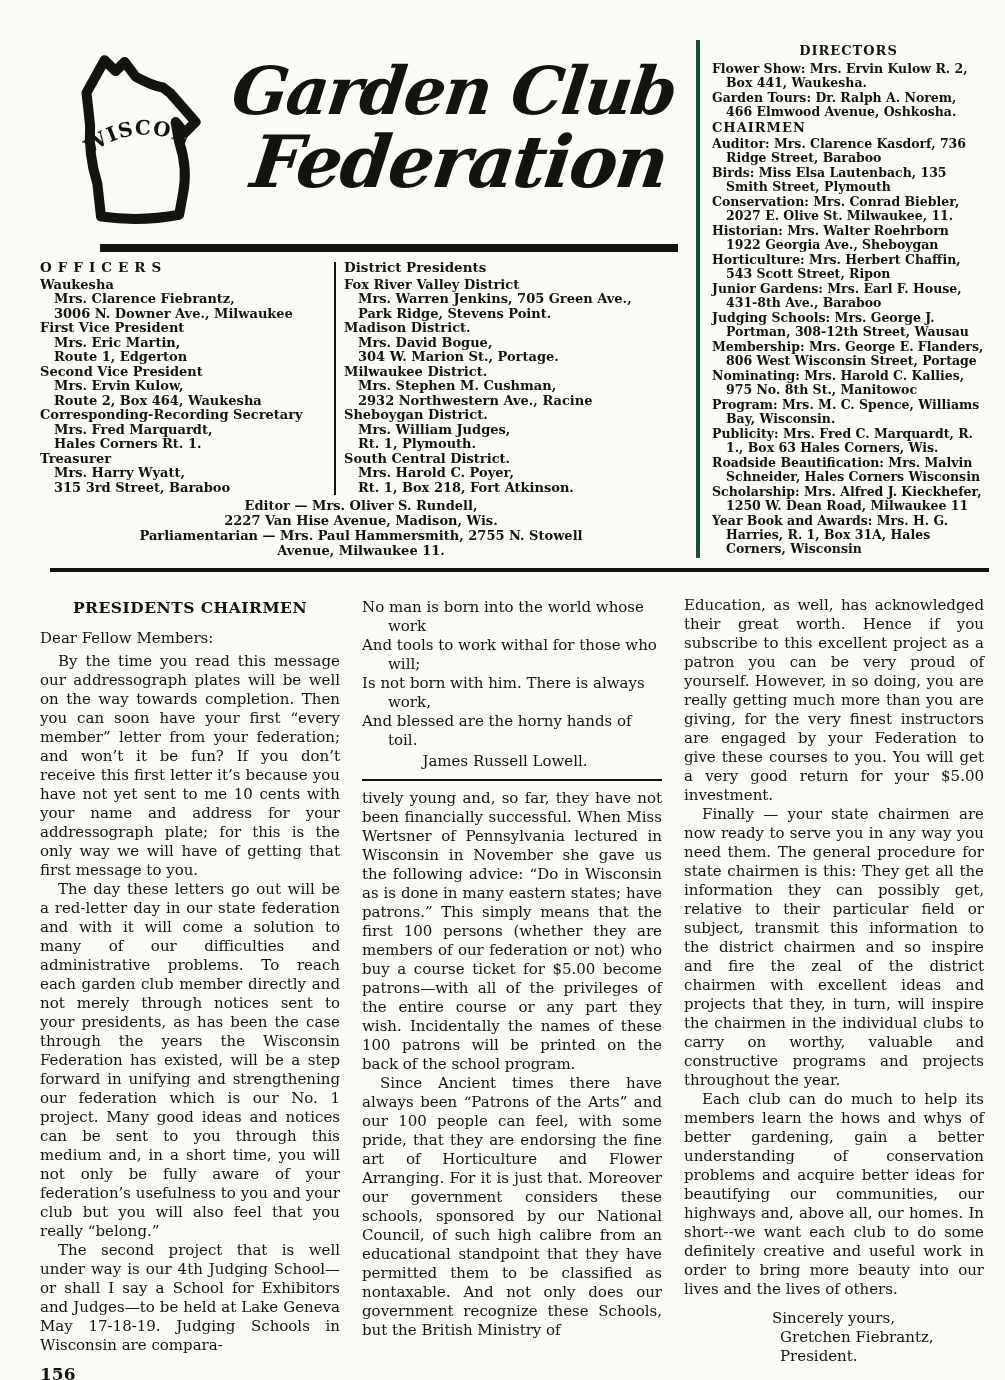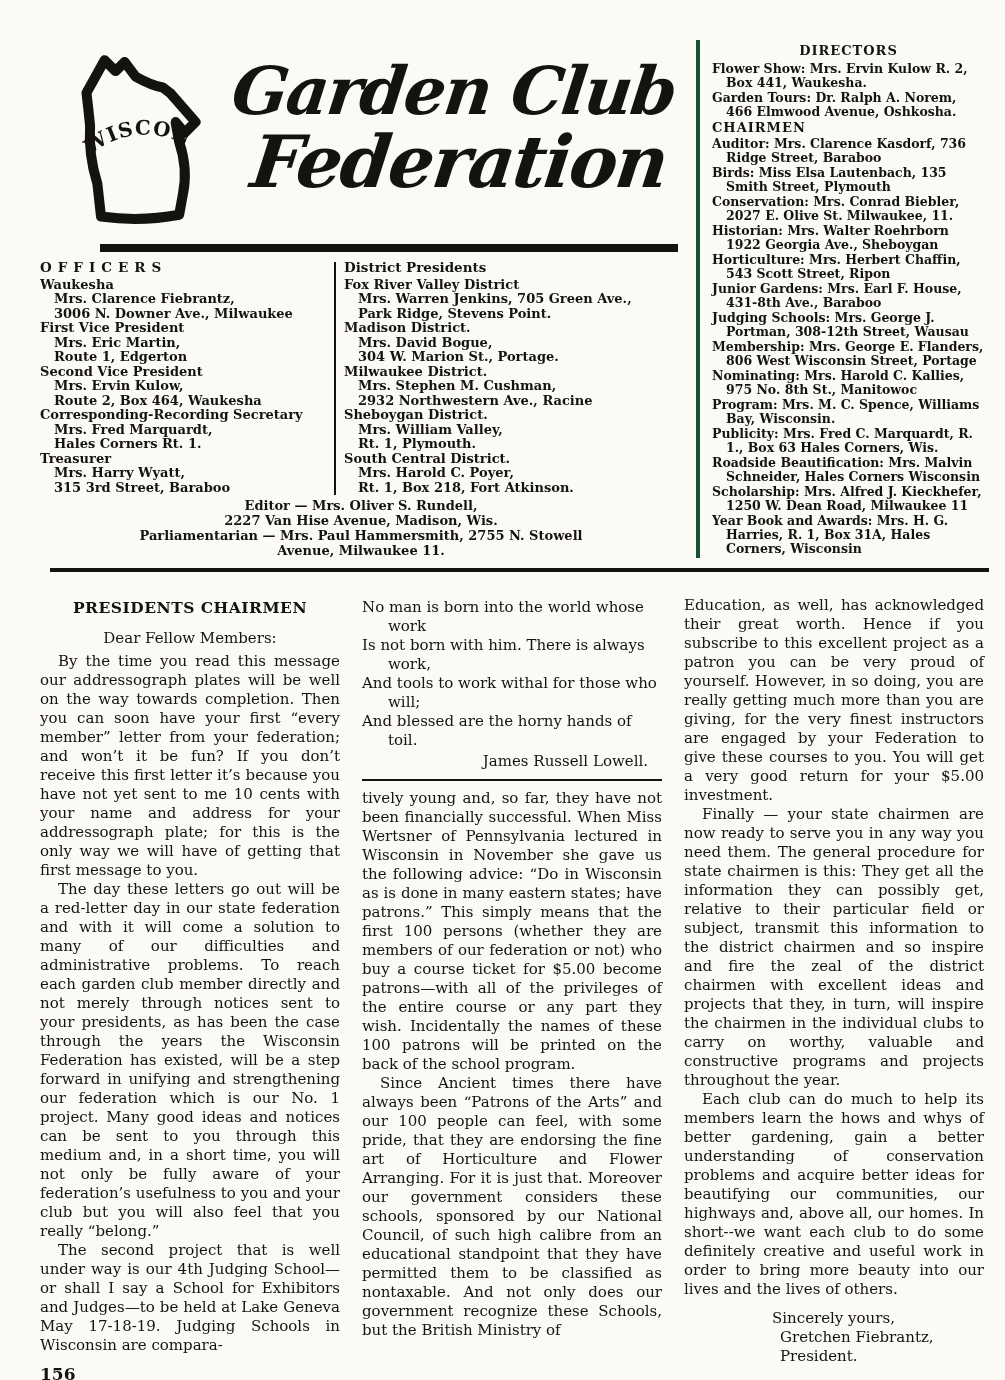--- a/index.html
+++ b/index.html
@@ -50,26 +50,26 @@
   .dir-heading { text-align:center; font-size:13px; letter-spacing:1px; margin-bottom:4px; }
   .dir-entry { padding-left:14px; text-indent:-14px; margin-bottom:1px; }
   .chairmen-heading { text-align:left; font-size:13px; letter-spacing:1px; margin:2px 0 2px; }
   
   .header-rule { height:4px; background:#151310; margin:10px 16px 0 50px; }
   
   .body { display:flex; padding:24px 20px 0 40px; }
   .bcol { width:300px; font-size:15px; line-height:19px; }
   .bcol + .bcol { margin-left:22px; }
   .article-title { text-align:center; font-weight:bold; font-size:15.5px; letter-spacing:0.5px; margin:2px 0 12px; }
-  .salutation { margin-bottom:4px;text-align:center; }
+  .salutation { margin-bottom:4px; }
   .para { text-align:justify; text-indent:18px; }
   .para-noindent { text-align:justify; text-indent:0; }
   .poem { margin-top:2px; }
   .poem-line { padding-left:26px; text-indent:-26px; }
-  .poem-attrib { text-align:right; padding-right:14px; margin-top:2px; }
+  .poem-attrib { text-align:center; padding-right:14px; margin-top:2px; }
   .col-rule { border:none; border-top:2px solid #151310; margin:8px 0 8px; }
   .closing { margin-top:10px; }
   .closing-line1 { padding-left:88px; }
   .closing-line2 { padding-left:96px; }
   .page-number { font-weight:bold; font-size:17px; margin-top:10px; }
 </style>
 </head>
 <body>
 
 <div class="page">
@@ -137,21 +137,21 @@
             <div class="entry-line">Mrs. David Bogue,</div>
             <div class="entry-line">304 W. Marion St., Portage.</div>
           </div>
           <div>
             <div class="entry-title">Milwaukee District.</div>
             <div class="entry-line">Mrs. Stephen M. Cushman,</div>
             <div class="entry-line">2932 Northwestern Ave., Racine</div>
           </div>
           <div>
             <div class="entry-title">Sheboygan District.</div>
-            <div class="entry-line">Mrs. William Valley,</div>
+            <div class="entry-line">Mrs. William Judges,</div>
             <div class="entry-line">Rt. 1, Plymouth.</div>
           </div>
           <div>
             <div class="entry-title">South Central District.</div>
             <div class="entry-line">Mrs. Harold C. Poyer,</div>
             <div class="entry-line">Rt. 1, Box 218, Fort Atkinson.</div>
           </div>
         </div>
       </div>
 
@@ -194,22 +194,22 @@
       <div class="salutation">Dear Fellow Members:</div>
       <p class="para">By the time you read this message our addressograph plates will be well on the way towards completion. Then you can soon have your first “every member” letter from your federation; and won’t it be fun? If you don’t receive this first letter it’s because you have not yet sent to me 10 cents with your name and address for your addressograph plate; for this is the only way we will have of getting that first message to you.</p>
       <p class="para">The day these letters go out will be a red-letter day in our state federation and with it will come a solution to many of our difficulties and administrative problems. To reach each garden club member directly and not merely through notices sent to your presidents, as has been the case through the years the Wisconsin Federation has existed, will be a step forward in unifying and strengthening our federation which is our No. 1 project. Many good ideas and notices can be sent to you through this medium and, in a short time, you will not only be fully aware of your federation’s usefulness to you and your club but you will also feel that you really “belong.”</p>
       <p class="para">The second project that is well under way is our 4th Judging School—or shall I say a School for Exhibitors and Judges—to be held at Lake Geneva May 17-18-19. Judging Schools in Wisconsin are compara-</p>
       <div class="page-number">156</div>
     </div>
 
     <div class="bcol">
       <div class="poem">
         <div class="poem-line">No man is born into the world whose work</div>
+        <div class="poem-line">And tools to work withal for those who will;</div>
         <div class="poem-line">Is not born with him. There is always work,</div>
-        <div class="poem-line">And tools to work withal for those who will;</div>
         <div class="poem-line">And blessed are the horny hands of toil.</div>
         <div class="poem-attrib">James Russell Lowell.</div>
       </div>
       <hr class="col-rule">
       <p class="para-noindent">tively young and, so far, they have not been financially successful. When Miss Wertsner of Pennsylvania lectured in Wisconsin in November she gave us the following advice: “Do in Wisconsin as is done in many eastern states; have patrons.” This simply means that the first 100 persons (whether they are members of our federation or not) who buy a course ticket for $5.00 become patrons—with all of the privileges of the entire course or any part they wish. Incidentally the names of these 100 patrons will be printed on the back of the school program.</p>
       <p class="para">Since Ancient times there have always been “Patrons of the Arts” and our 100 people can feel, with some pride, that they are endorsing the fine art of Horticulture and Flower Arranging. For it is just that. Moreover our government considers these schools, sponsored by our National Council, of such high calibre from an educational standpoint that they have permitted them to be classified as nontaxable. And not only does our government recognize these Schools, but the British Ministry of</p>
     </div>
 
     <div class="bcol">
       <p class="para-noindent">Education, as well, has acknowledged their great worth. Hence if you subscribe to this excellent project as a patron you can be very proud of yourself. However, in so doing, you are really getting much more than you are giving, for the very finest instructors are engaged by your Federation to give these courses to you. You will get a very good return for your $5.00 investment.</p>

